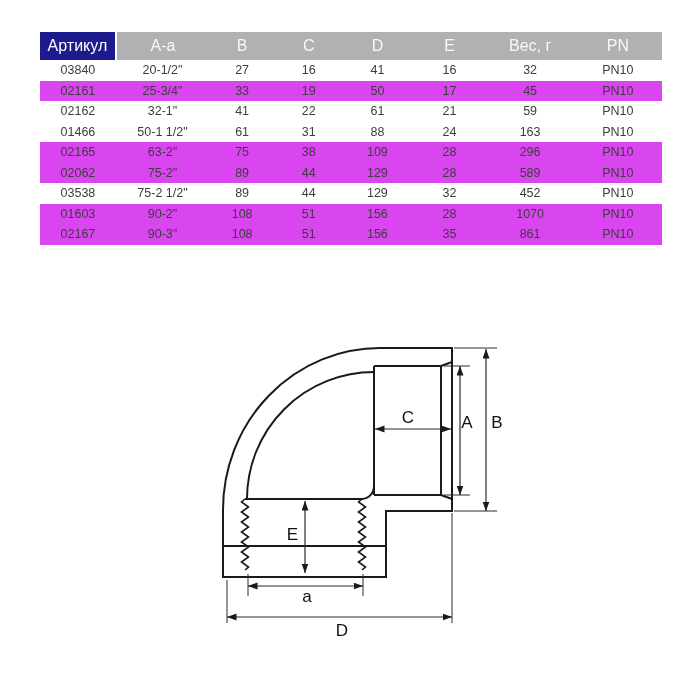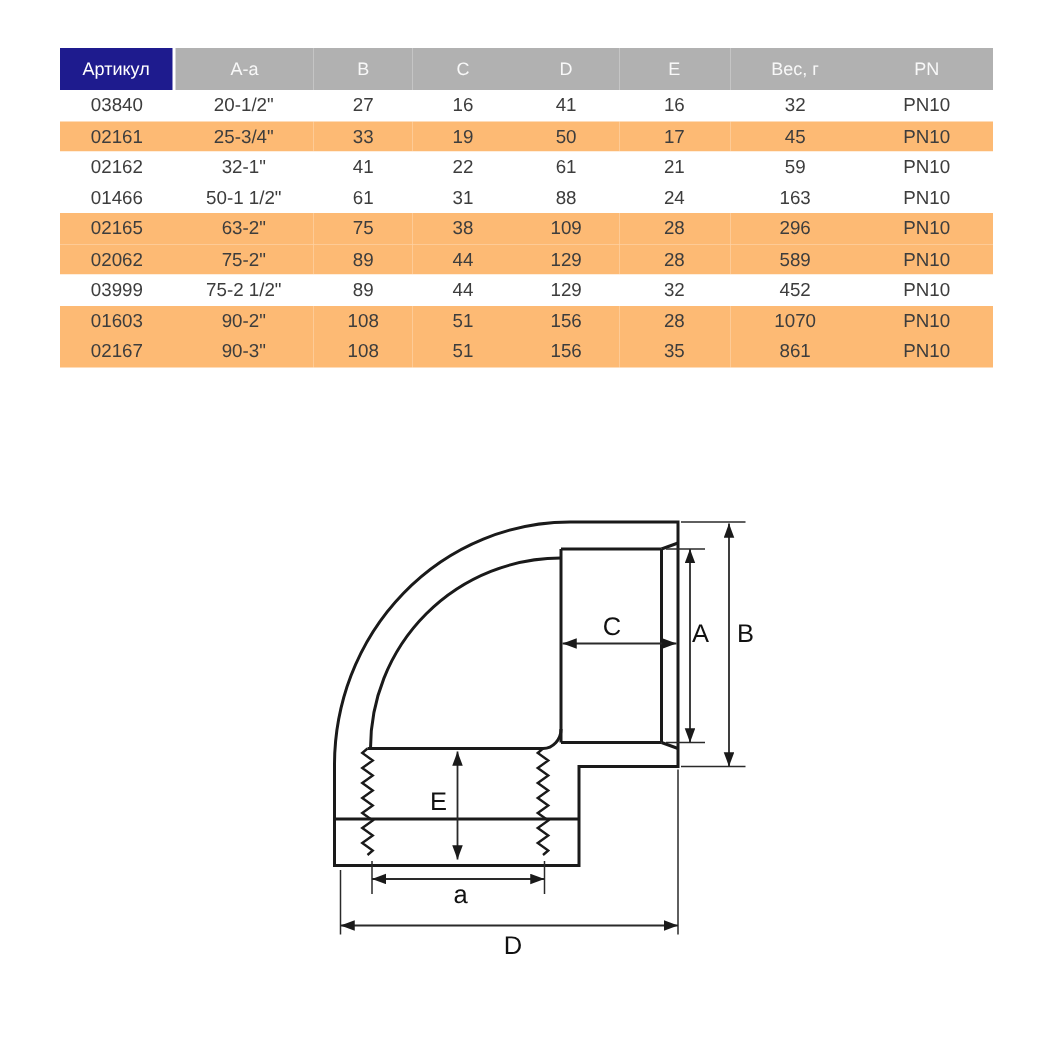--- a/index.html
+++ b/index.html
@@ -8,30 +8,30 @@
     font-family:"Liberation Sans",sans-serif;
   }
   
   .spec-table{
     position:absolute;left:40px;top:32px;width:622px;
     border-collapse:collapse;table-layout:fixed;
     font-family:"Liberation Sans",sans-serif;
   }
   .spec-table th{
     height:28px;background:#b1b1b1;color:#f8f8f8;
-    font-size:12px;font-weight:normal;text-align:center;vertical-align:middle;padding:0;
+    font-size:16px;font-weight:normal;text-align:center;vertical-align:middle;padding:0;
   }
   .spec-table th.first{
     background:#1e1b8e;color:#ffffff;border-right:2px solid #ffffff;
   }
   .spec-table td{
     height:20.5px;padding:0;text-align:center;vertical-align:middle;
     font-size:12.5px;color:#3d3d3d;background:#ffffff;
   }
-  .spec-table tr.striped td{background:#fdba74;}
+  .spec-table tr.striped td{background:#d946ef;}
   .col-art{width:12.2%}.col-aa{width:15%}.col-b{width:10.6%}.col-c{width:10.8%}
   .col-d{width:11.3%}.col-e{width:11.9%}.col-w{width:14%}.col-pn{width:14.2%}
   
   .diagram{position:absolute;left:0;top:0;width:700px;height:700px;}
   .body-line{stroke:#1a1a1a;stroke-width:2;fill:none;stroke-linejoin:miter;}
   .thin-line{stroke:#2a2a2a;stroke-width:1;fill:none;}
   .dim-line{stroke:#2a2a2a;stroke-width:1.2;fill:none;}
   .zigzag{stroke:#1a1a1a;stroke-width:1.6;fill:none;stroke-linejoin:miter;}
   .dim-label{font-family:"Liberation Sans",sans-serif;font-size:17px;fill:#111;}
 </style>
@@ -118,21 +118,21 @@
           <td>02062</td>
           <td>75-2"</td>
           <td>89</td>
           <td>44</td>
           <td>129</td>
           <td>28</td>
           <td>589</td>
           <td>PN10</td>
         </tr>
         <tr>
-          <td>03999</td>
+          <td>03538</td>
           <td>75-2 1/2"</td>
           <td>89</td>
           <td>44</td>
           <td>129</td>
           <td>32</td>
           <td>452</td>
           <td>PN10</td>
         </tr>
         <tr class="striped">
           <td>01603</td>

